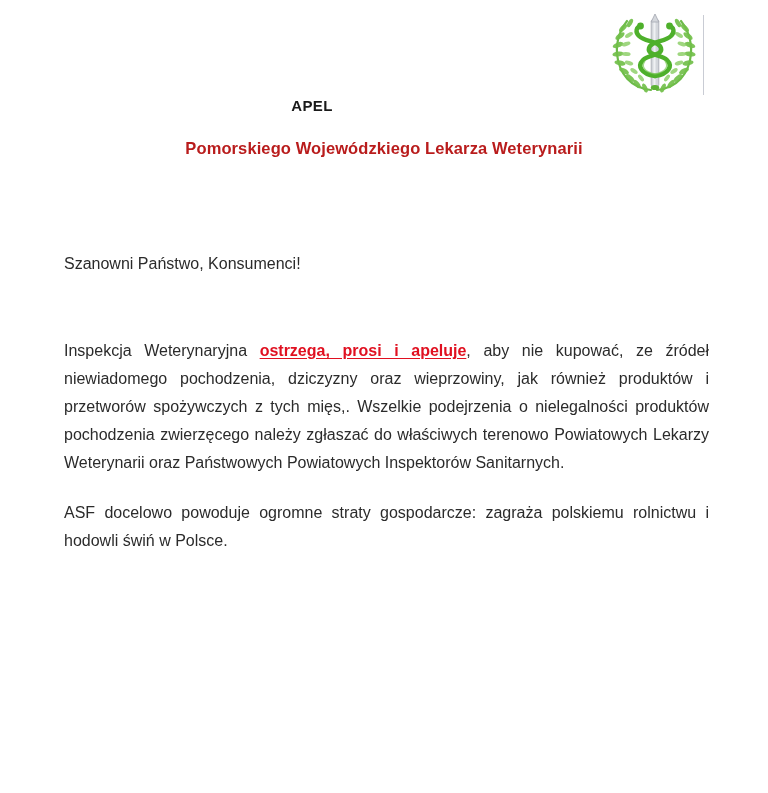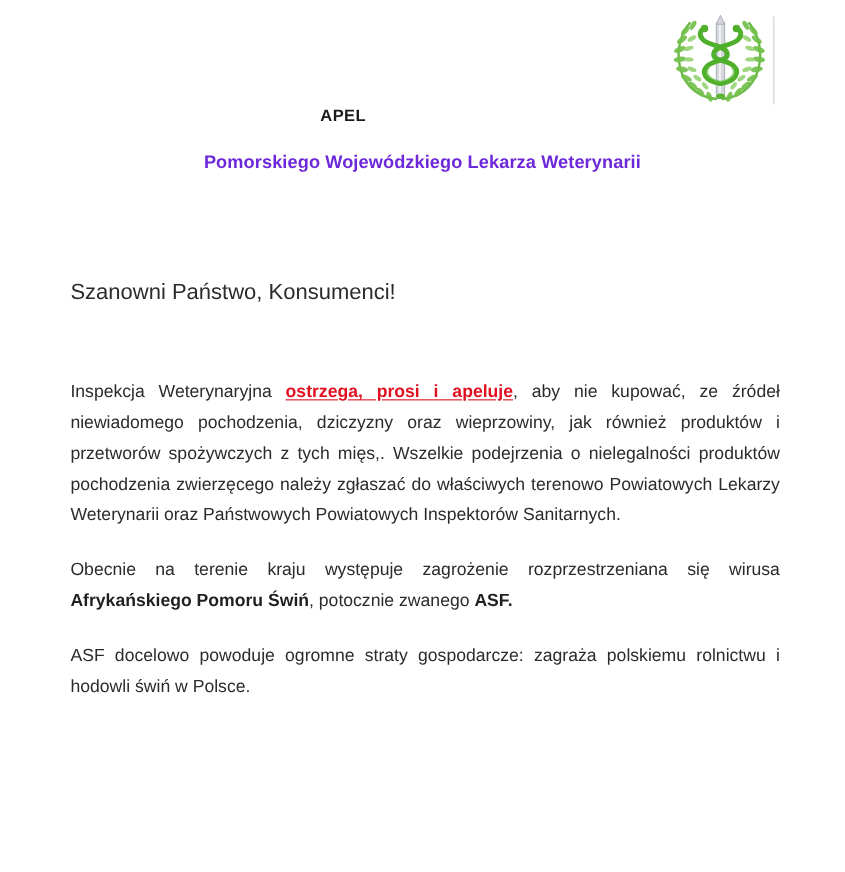--- a/index.html
+++ b/index.html
@@ -59,32 +59,32 @@
   }
   .title-sub {
     position: absolute;
     top: 139px;
     left: 0;
     width: 768px;
     text-align: center;
     font-size: 16.5px;
     font-weight: bold;
     letter-spacing: 0.1px;
-    color: #6d28d9;
+    color: #b91c1c;
   }
 
   
   .body-wrap {
     position: absolute;
     left: 64px;
     top: 252px;
     width: 645px;
   }
   .salutation {
-    font-size: 20px;
+    font-size: 16px;
     line-height: 1.45;
     color: #2b2b2b;
     margin: 0 0 62px 0;
     text-align: left;
   }
   .para {
     font-size: 16px;
     line-height: 1.75;
     color: #2b2b2b;
     text-align: justify;
@@ -199,22 +199,19 @@
 <div class="title-sub">Pomorskiego Wojewódzkiego Lekarza Weterynarii</div>
 
 <div class="body-wrap">
 
   <p class="salutation">Szanowni Państwo, Konsumenci!</p>
 
   <p class="para p-gap-lg">
     <span>Inspekcja Weterynaryjna </span><span class="em-red">ostrzega, prosi i apeluje</span><span>, aby nie kupować, ze źródeł niewiadomego pochodzenia, dziczyzny oraz wieprzowiny, jak również produktów i przetworów spożywczych z tych mięs,. Wszelkie podejrzenia o nielegalności produktów pochodzenia zwierzęcego należy zgłaszać do właściwych terenowo Powiatowych Lekarzy Weterynarii oraz Państwowych Powiatowych Inspektorów Sanitarnych.</span>
   </p>
 
-  <p class="para">
-    <span>Obecnie na terenie kraju występuje zagrożenie rozprzestrzeniana się wirusa </span><span class="em-bold">Afrykańskiego Pomoru Świń</span><span>, potocznie zwanego </span><span class="em-bold">ASF.</span>
-  </p>
 
 
   <p class="para">
     <span>ASF docelowo powoduje ogromne straty gospodarcze: zagraża polskiemu rolnictwu i hodowli świń w Polsce.</span>
   </p>
 
 </div>
 
 </body></html>

